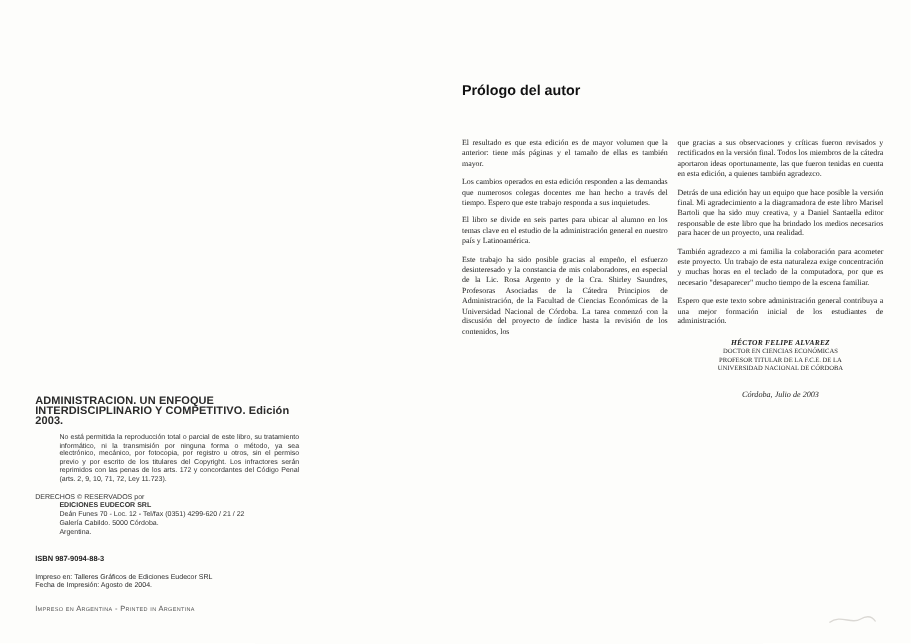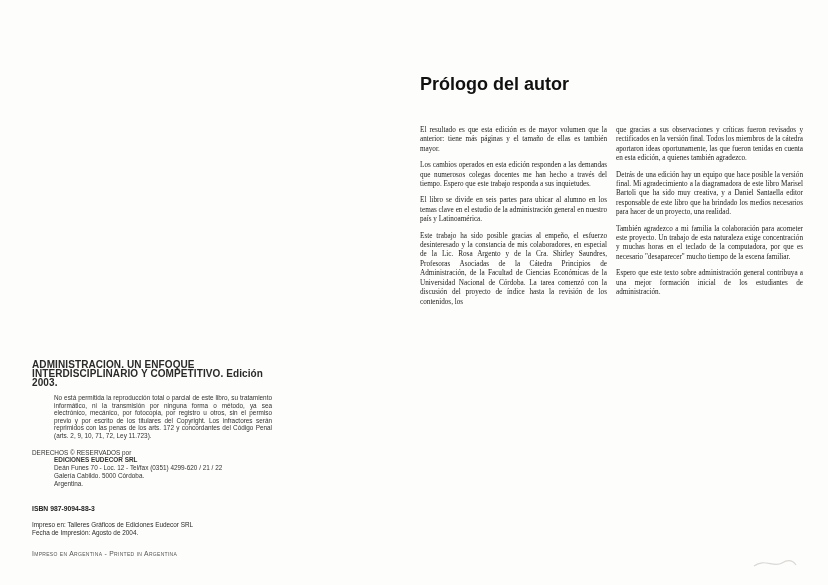--- a/index.html
+++ b/index.html
@@ -50,21 +50,21 @@
   }
 
   
   .prologue-heading {
     position: absolute;
     left: 420px;
     top: 74px;
     margin: 0;
     font-family: "Liberation Sans", sans-serif;
     font-weight: bold;
-    font-size: 18px;
+    font-size: 13px;
     color: #111;
   }
   .col {
     position: absolute;
     top: 126px;
     width: 187px;
     font-family: "Liberation Serif", serif;
     font-size: 7.2px;
     line-height: 9.4px;
     text-align: justify;
@@ -124,19 +124,26 @@
     <p>El libro se divide en seis partes para ubicar al alumno en los temas clave en el estudio de la administración general en nuestro país y Latinoamérica.</p>
     <p>Este trabajo ha sido posible gracias al empeño, el esfuerzo desinteresado y la constancia de mis colaboradores, en especial de la Lic. Rosa Argento y de la Cra. Shirley Saundres, Profesoras Asociadas de la Cátedra Principios de Administración, de la Facultad de Ciencias Económicas de la Universidad Nacional de Córdoba. La tarea comenzó con la discusión del proyecto de índice hasta la revisión de los contenidos, los</p>
   </div>
 
   <div class="col col2">
     <p>que gracias a sus observaciones y críticas fueron revisados y rectificados en la versión final. Todos los miembros de la cátedra aportaron ideas oportunamente, las que fueron tenidas en cuenta en esta edición, a quienes también agradezco.</p>
     <p>Detrás de una edición hay un equipo que hace posible la versión final. Mi agradecimiento a la diagramadora de este libro Marisel Bartoli que ha sido muy creativa, y a Daniel Santaella editor responsable de este libro que ha brindado los medios necesarios para hacer de un proyecto, una realidad.</p>
     <p>También agradezco a mi familia la colaboración para acometer este proyecto. Un trabajo de esta naturaleza exige concentración y muchas horas en el teclado de la computadora, por que es necesario "desaparecer" mucho tiempo de la escena familiar.</p>
     <p>Espero que este texto sobre administración general contribuya a una mejor formación inicial de los estudiantes de administración.</p>
 
+    <div class="signature">
+      <div class="sig-name">HÉCTOR FELIPE ALVAREZ</div>
+      <div class="sig-title">DOCTOR EN CIENCIAS ECONÓMICAS</div>
+      <div class="sig-title">PROFESOR TITULAR DE LA F.C.E. DE LA</div>
+      <div class="sig-title">UNIVERSIDAD NACIONAL DE CÓRDOBA</div>
+      <div class="sig-date">Córdoba, Julio de 2003</div>
+    </div>
   </div>
 
   <svg class="pencil-mark" viewBox="0 0 46 14" xmlns="http://www.w3.org/2000/svg">
     <path d="M2 10 C 12 2, 22 12, 30 7 S 42 6, 44 9" stroke="#b9b4ae" stroke-width="1.2" fill="none"></path>
   </svg>
 
 </div>
 
 </body></html>

